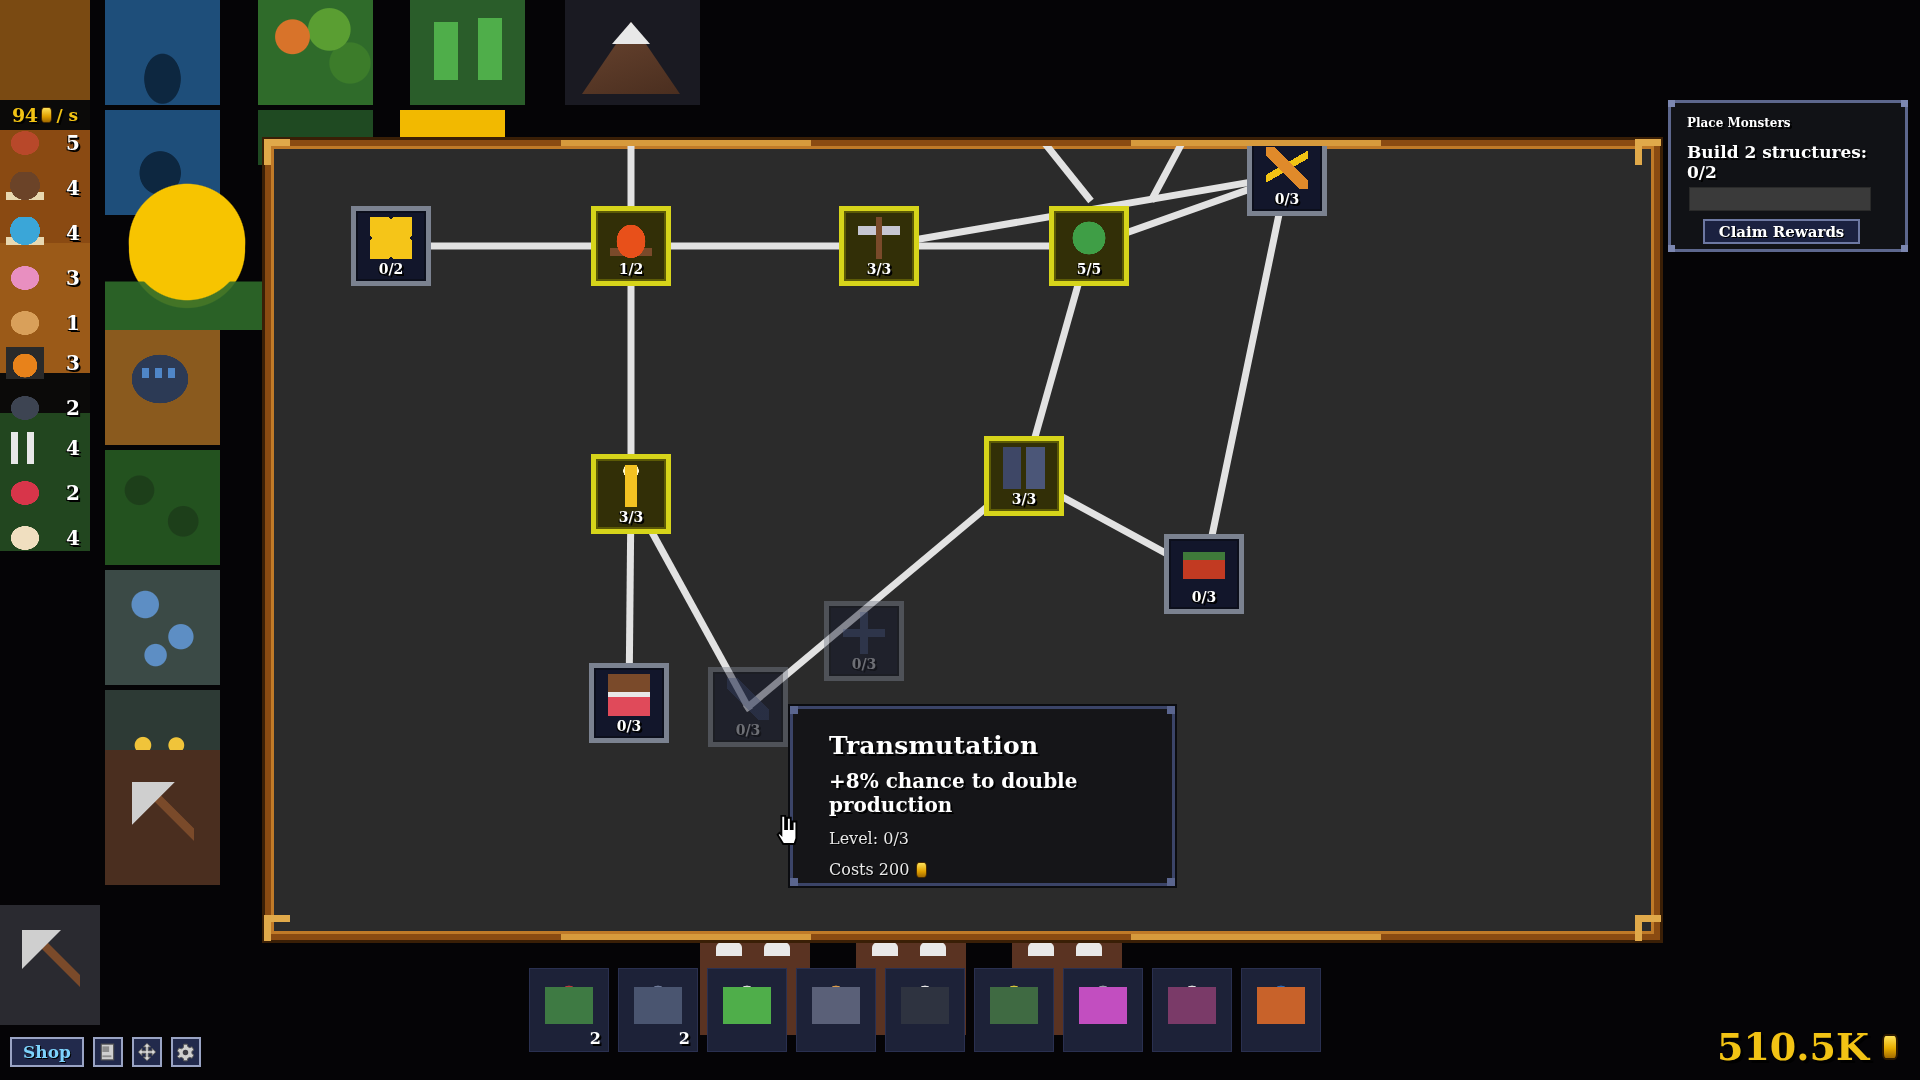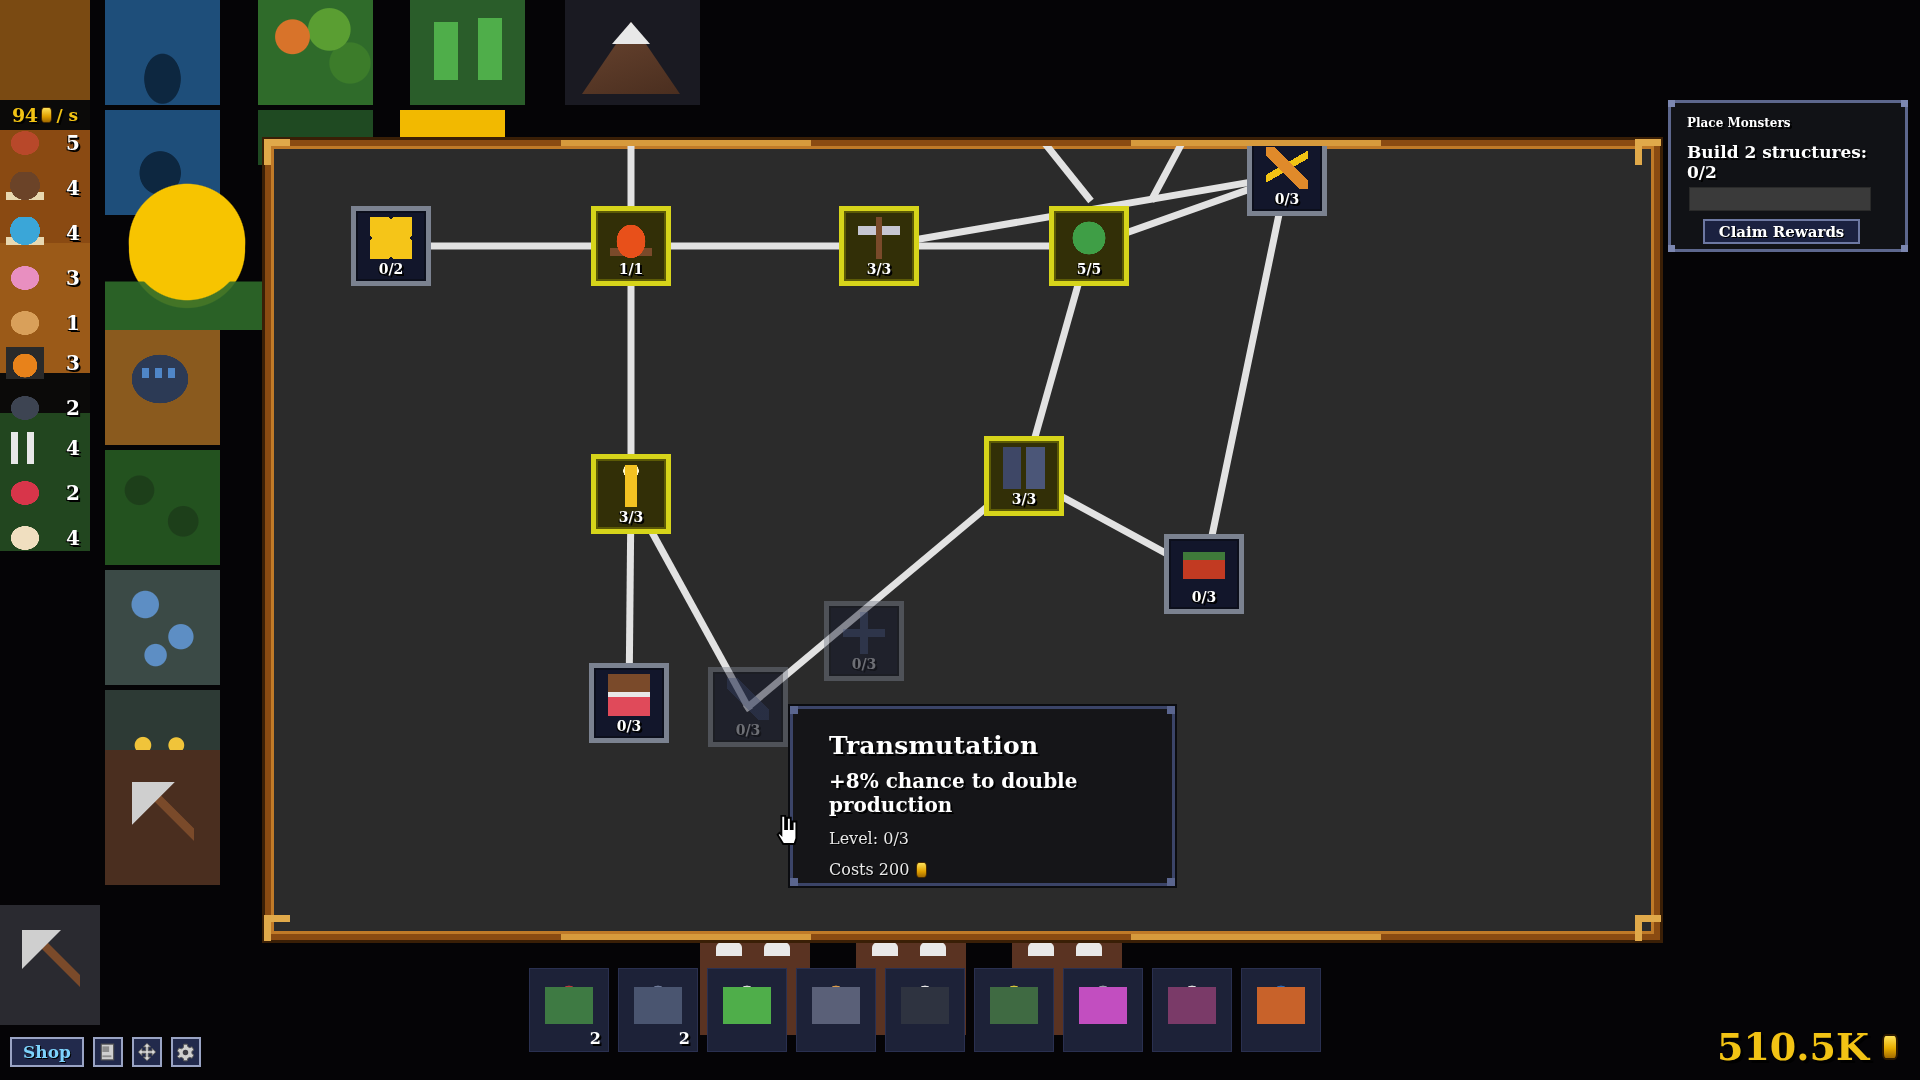--- a/index.html
+++ b/index.html
@@ -394,21 +394,21 @@
       </svg>
       <div id="node-layer">
           <div class="node" style="left: 80px; top: 60px;">
             <div class="frame"></div>
             <div class="icon" style="background: linear-gradient(45deg, transparent 28%, rgb(245, 197, 24) 28%, rgb(245, 197, 24) 72%, transparent 72%), linear-gradient(-45deg, transparent 28%, rgb(245, 197, 24) 28%, rgb(245, 197, 24) 72%, transparent 72%);"></div>
             <div class="lvl">0/2</div>
           </div>
           <div class="node unlocked" style="left: 320px; top: 60px;">
             <div class="frame"></div>
             <div class="icon" style="background: radial-gradient(at 50% 58%, rgb(232, 80, 26) 48%, transparent 49%), linear-gradient(transparent 74%, rgb(122, 74, 42) 74%, rgb(122, 74, 42) 92%, transparent 92%);"></div>
-            <div class="lvl">1/1</div>
+            <div class="lvl">1/2</div>
           </div>
           <div class="node unlocked" style="left: 568px; top: 60px;">
             <div class="frame"></div>
             <div class="icon" style="background: linear-gradient(90deg, transparent 42%, rgb(122, 74, 42) 42%, rgb(122, 74, 42) 58%, transparent 58%), linear-gradient(transparent 22%, rgb(198, 198, 210) 22%, rgb(198, 198, 210) 44%, transparent 44%);"></div>
             <div class="lvl">3/3</div>
           </div>
           <div class="node unlocked" style="left: 778px; top: 60px;">
             <div class="frame"></div>
             <div class="icon" style="background: radial-gradient(rgb(63, 158, 70) 55%, transparent 56%), radial-gradient(circle at 62% 58%, rgb(200, 180, 58) 12%, transparent 13%);"></div>
             <div class="lvl">5/5</div>

